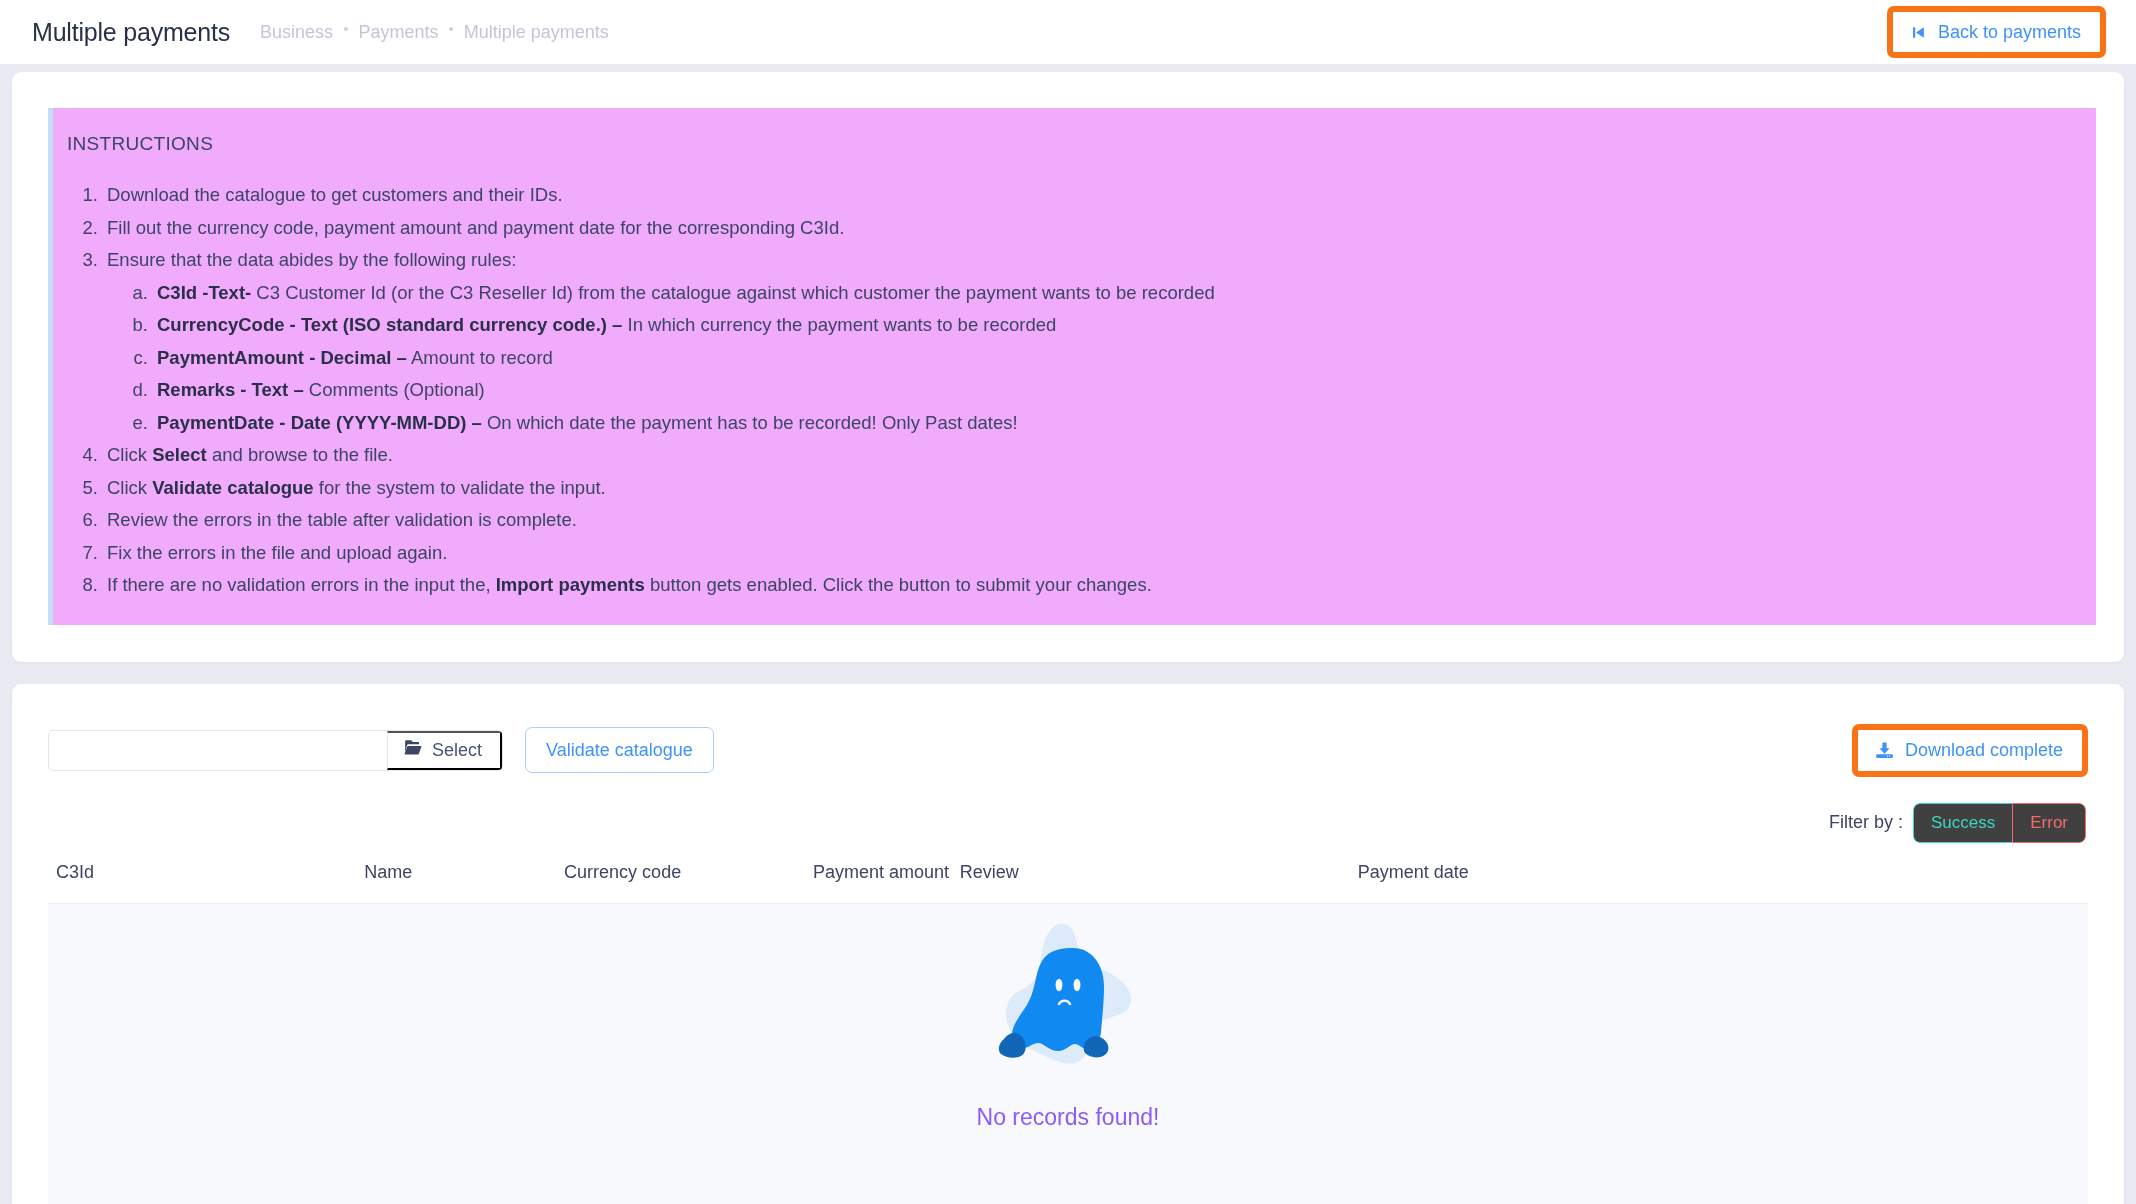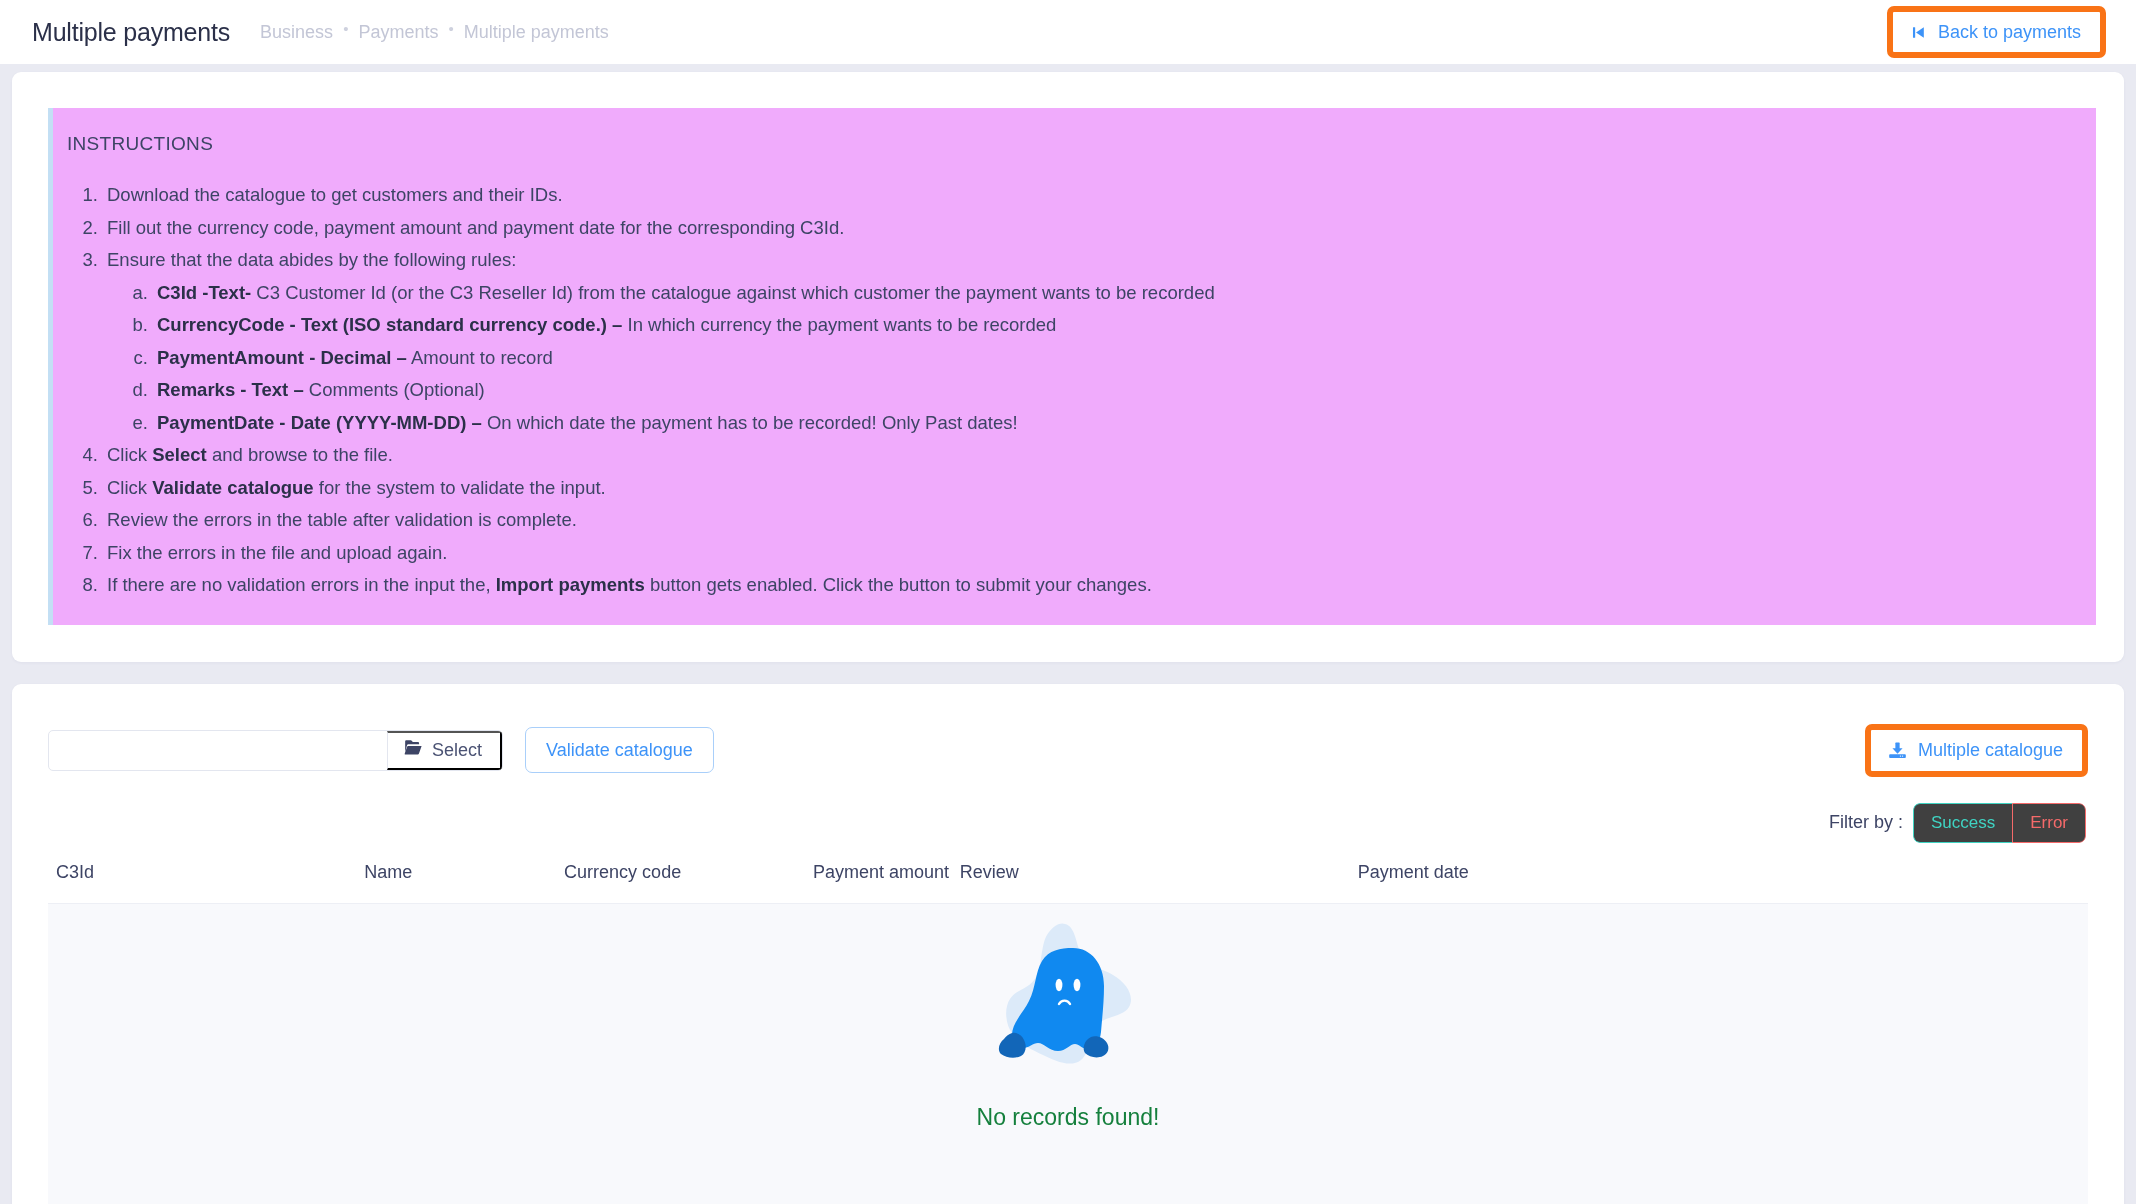--- a/index.html
+++ b/index.html
@@ -250,21 +250,21 @@
     height: 328px;
     display: flex;
     flex-direction: column;
     align-items: center;
     justify-content: flex-start;
     padding-top: 10px;
   }
   .ghost-illustration { width: 190px; height: 185px; display: block; }
   .empty-text {
     font-size: 23px;
-    color: #15803d;
+    color: #8b5cf6;
     margin-top: 5px;
     white-space: nowrap;
   }
 </style>
 </head>
 <body>
 
 <div class="topbar">
   <div class="page-title">Multiple payments</div>
 
@@ -354,21 +354,21 @@
     <button class="btn-outline-blue">
       <span>
         <svg width="19" height="19" viewBox="0 0 24 24" fill="#3d93f8" aria-hidden="true">
           <rect x="9.3" y="2" width="5.4" height="8.4" rx="0.7"></rect>
           <path d="M12 16.2 L5.6 9.3 h12.8 Z"></path>
           <path d="M2.6 16.6h18.8c.6 0 1.1.5 1.1 1.1v2.8c0 .6-.5 1.1-1.1 1.1H2.6c-.6 0-1.1-.5-1.1-1.1v-2.8c0-.6.5-1.1 1.1-1.1z"></path>
           <circle cx="18.4" cy="19.1" r="0.85" fill="#ffffff"></circle>
           <circle cx="15.7" cy="19.1" r="0.85" fill="#ffffff"></circle>
         </svg>
       </span>
-      <span>Multiple catalogue</span>
+      <span>Download complete</span>
     </button>
   </div>
 
   <div class="filter-row">
     <span class="filter-label">Filter by :</span>
     <div class="filter-group">
       <button class="filter-btn filter-success">Success</button>
       <button class="filter-btn filter-error">Error</button>
     </div>
   </div>

